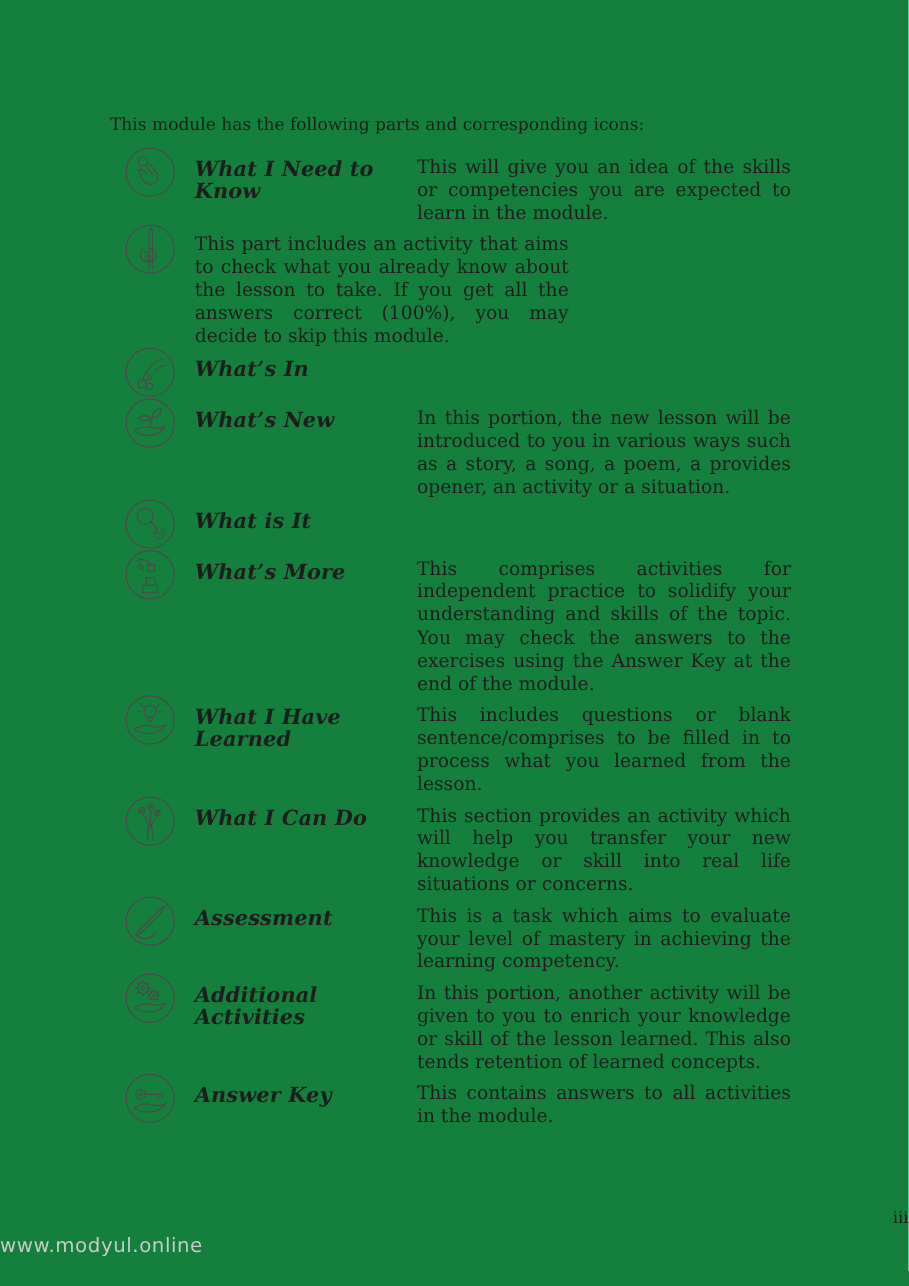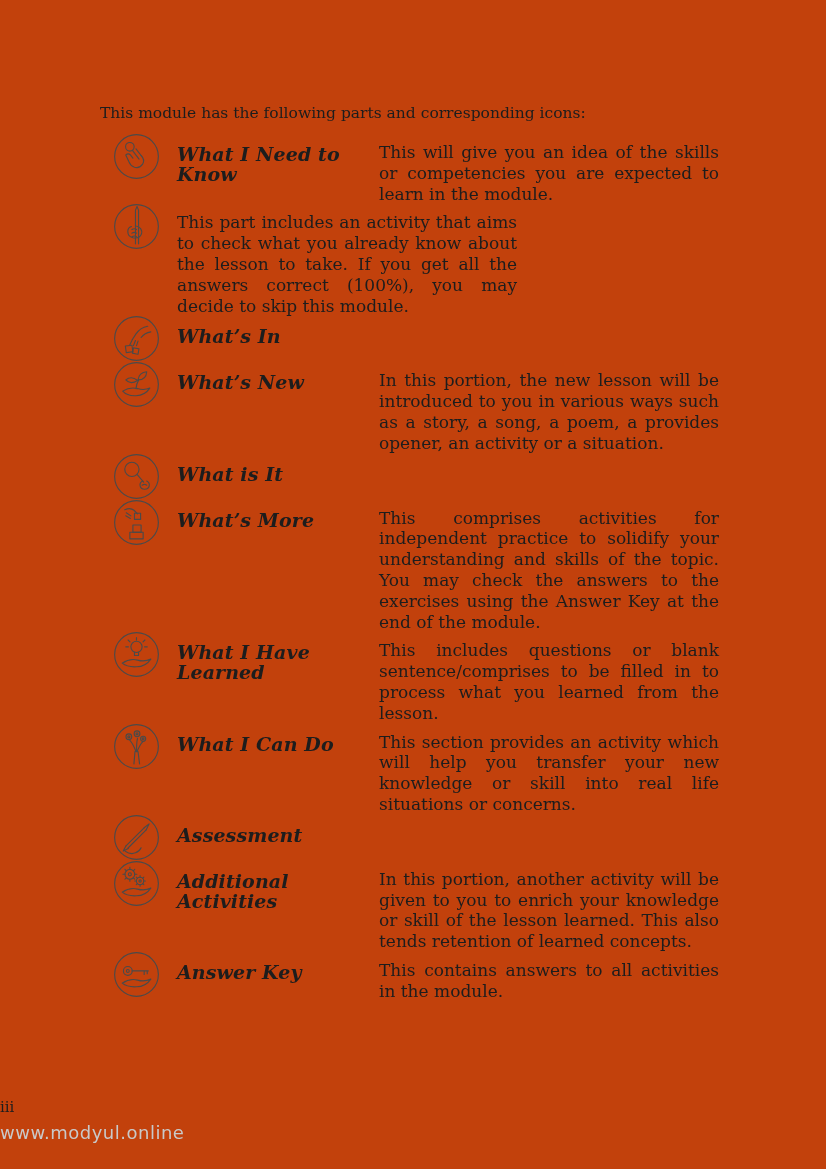--- a/index.html
+++ b/index.html
@@ -1,19 +1,19 @@
 <!DOCTYPE html>
 <html><head>
 <meta charset="utf-8">
 <style>
   html,body{margin:0;padding:0;background:#e9e9e9;}
   .page{
     position:relative;
     width:826px;height:1169px;
-    background:#c2410c;
+    background:#15803d;
     font-family:"DejaVu Serif","Liberation Serif",serif;
     color:#1d1d1d;
     overflow:hidden;
     margin:0 auto;
   }
   .content{padding:103px 0 0 100px;width:620px;}
   .intro{
     margin:0 0 19px 0;
     font-size:15.5px;line-height:20px;
   }
@@ -28,21 +28,21 @@
     font-size:19px;line-height:20px;
     letter-spacing:.1px;
   }
   .part-desc{
     flex:0 0 340px;
     font-size:17px;line-height:20.8px;
     text-align:justify;
   }
   .footer-pagenum{
     position:absolute;top:1098px;left:0;width:100%;
-    text-align:left;font-size:15px;color:#1d1d1d;
+    text-align:right;font-size:15px;color:#1d1d1d;
   }
   .footer-watermark{
     position:absolute;top:1122px;left:0;width:100%;
     text-align:left;font-size:18px;color:#c9c9c9;
     font-family:"DejaVu Sans","Liberation Sans",sans-serif;
     letter-spacing:.5px;
   }
   .ic{stroke:#4a4a4a;fill:none;stroke-width:1.1;stroke-linecap:round;stroke-linejoin:round;}
 </style>
 </head>
@@ -172,20 +172,21 @@
         <div class="icon-cell">
           <span><svg width="47" height="47" viewBox="0 0 46 46" class="ic">
             <circle cx="23" cy="23" r="21.4"></circle>
             <path d="M12.5 31.5 L30.5 13.5 M14.5 33.5 L32.5 15.5"></path>
             <path d="M12.5 31.5 l-2.5 4.8 l5 -2.6"></path>
             <path d="M30.5 13.5 l4.8 -3.8 l-2.8 5.8"></path>
             <path d="M12 36.5 q5 3.5 10 1.5 q4 -1.5 5.5 -5"></path>
           </svg></span>
         </div>
         <div class="part-label">Assessment</div>
+        <div class="part-desc">This is a task which aims to evaluate your level of mastery in achieving the learning competency.</div>
       </div>
 
       <div class="row">
         <div class="icon-cell">
           <span><svg width="47" height="47" viewBox="0 0 46 46" class="ic">
             <circle cx="23" cy="23" r="21.4"></circle>
             <circle cx="16.5" cy="14" r="4.8"></circle>
                 <circle cx="16.5" cy="14" r="1.5"></circle>
             <path d="M16.5 9.2 v-2 M16.5 18.8 v2 M11.7 14 h-2 M21.3 14 h2 M13.1 10.6 l-1.4 -1.4 M19.9 10.6 l1.4 -1.4 M13.1 17.4 l-1.4 1.4 M19.9 17.4 l1.4 1.4"></path>
             <circle cx="26.5" cy="20.5" r="3.6"></circle>

